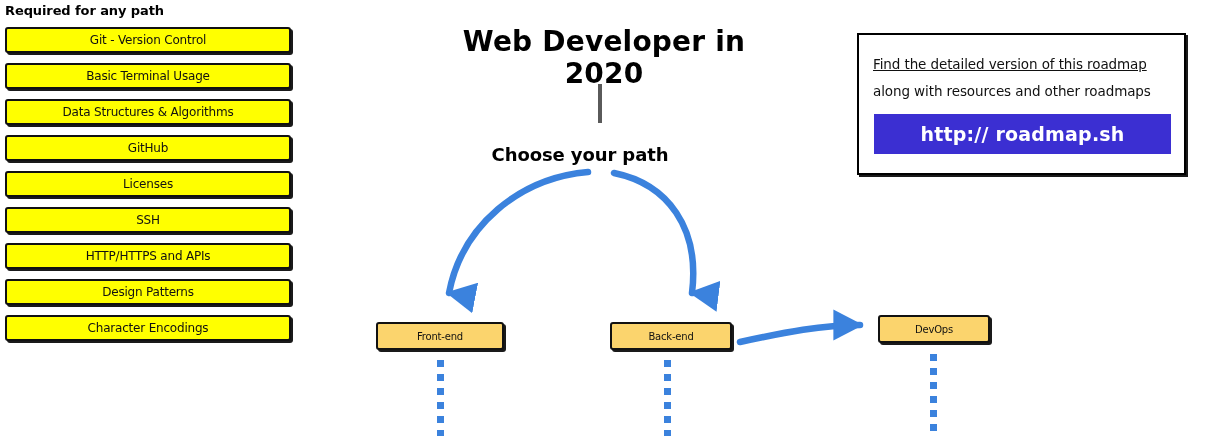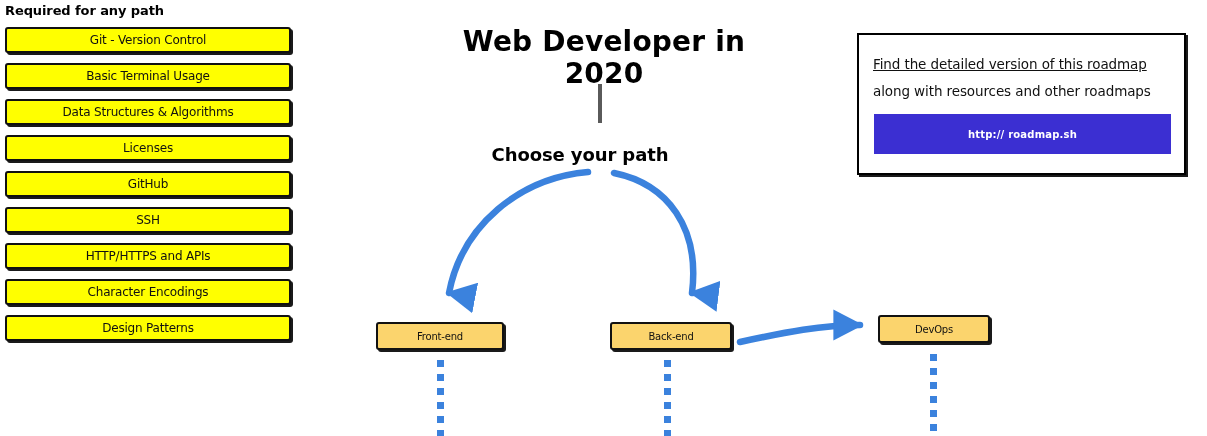--- a/index.html
+++ b/index.html
@@ -161,57 +161,57 @@
     top: 79px;
     width: 297px;
     height: 40px;
     background: #3b2fd2;
     display: flex;
     align-items: center;
     justify-content: center;
   }
   #roadmap-link-button span {
     color: #ffffff;
-    font-size: 10px;
+    font-size: 19px;
     font-weight: bold;
     letter-spacing: 0.2px;
   }
 </style>
 </head>
 <body>
 
 <div id="required-column">
   <div id="required-heading">Required for any path</div>
 
   <div class="req-box">
     <span>Git - Version Control</span>
   </div>
   <div class="req-box">
     <span>Basic Terminal Usage</span>
   </div>
   <div class="req-box">
     <span>Data Structures &amp; Algorithms</span>
   </div>
   <div class="req-box">
+    <span>GitHub</span>
+  </div>
+  <div class="req-box">
     <span>Licenses</span>
   </div>
   <div class="req-box">
-    <span>GitHub</span>
-  </div>
-  <div class="req-box">
     <span>SSH</span>
   </div>
   <div class="req-box">
     <span>HTTP/HTTPS and APIs</span>
   </div>
   <div class="req-box">
+    <span>Design Patterns</span>
+  </div>
+  <div class="req-box">
     <span>Character Encodings</span>
-  </div>
-  <div class="req-box">
-    <span>Design Patterns</span>
   </div>
 </div>
 
 <div id="roadmap-title">Web Developer in 2020</div>
 <div id="title-stem"></div>
 <div id="choose-path-label">Choose your path</div>
 
 <svg id="arrow-layer" viewBox="0 0 1207 436" xmlns="http://www.w3.org/2000/svg">
   <defs>
     <marker id="arrowhead-down" markerWidth="5" markerHeight="5" refX="2.4" refY="4.1" orient="auto" markerUnits="strokeWidth">

